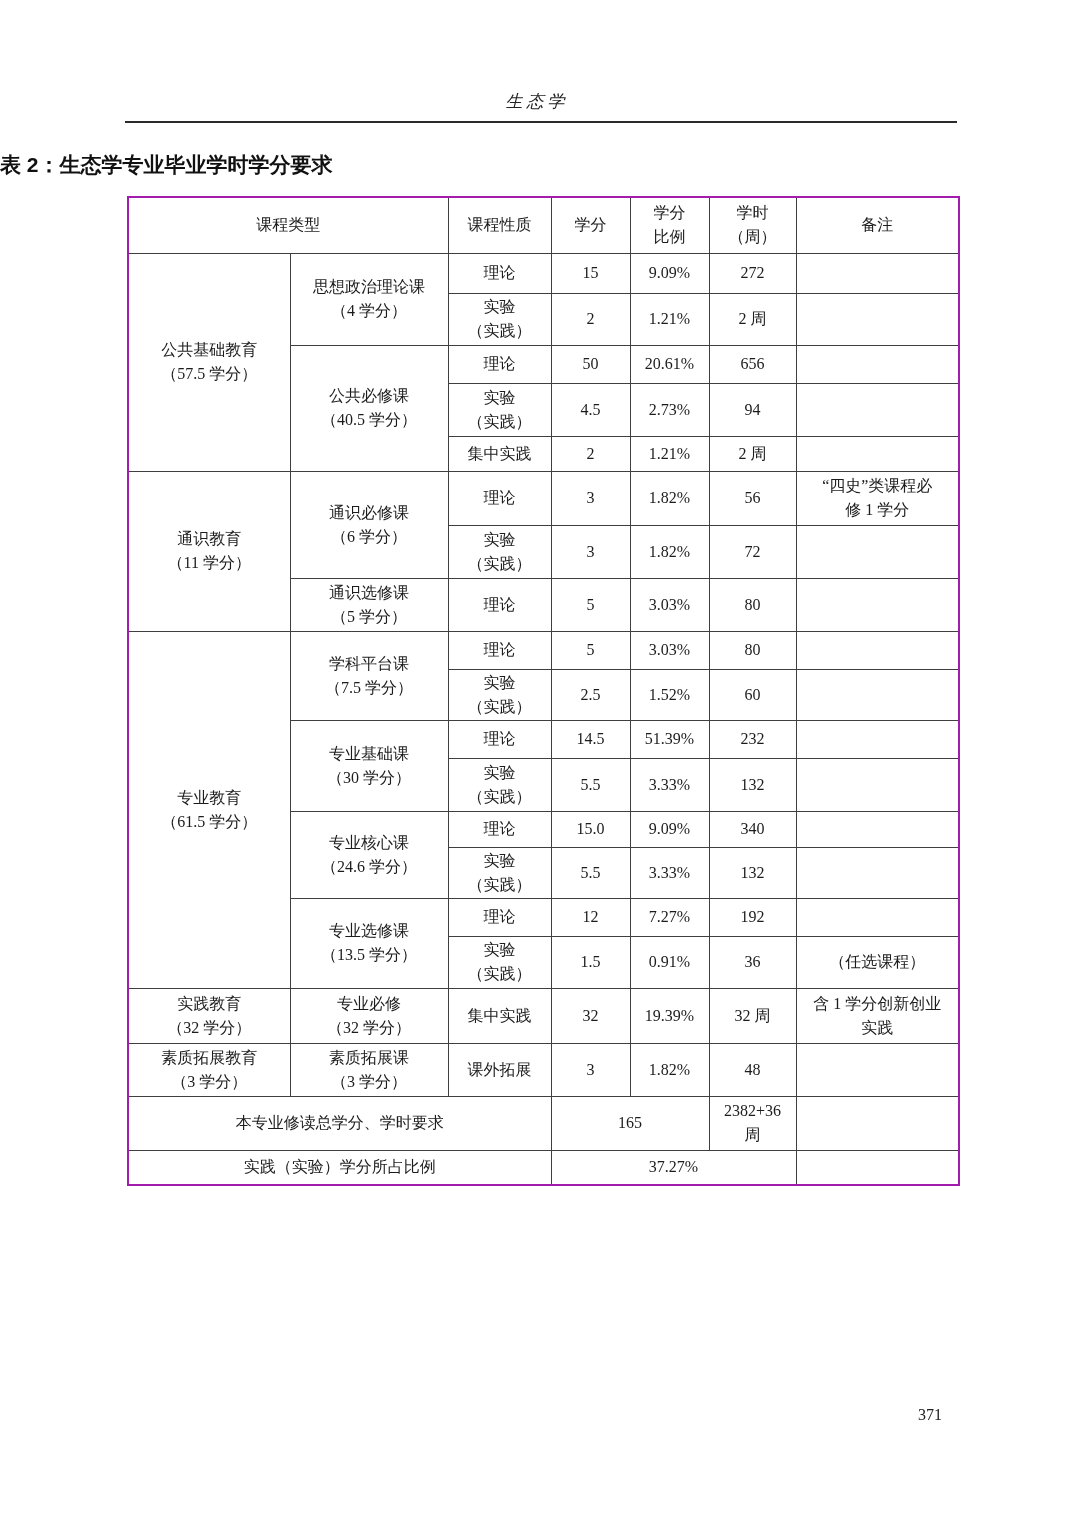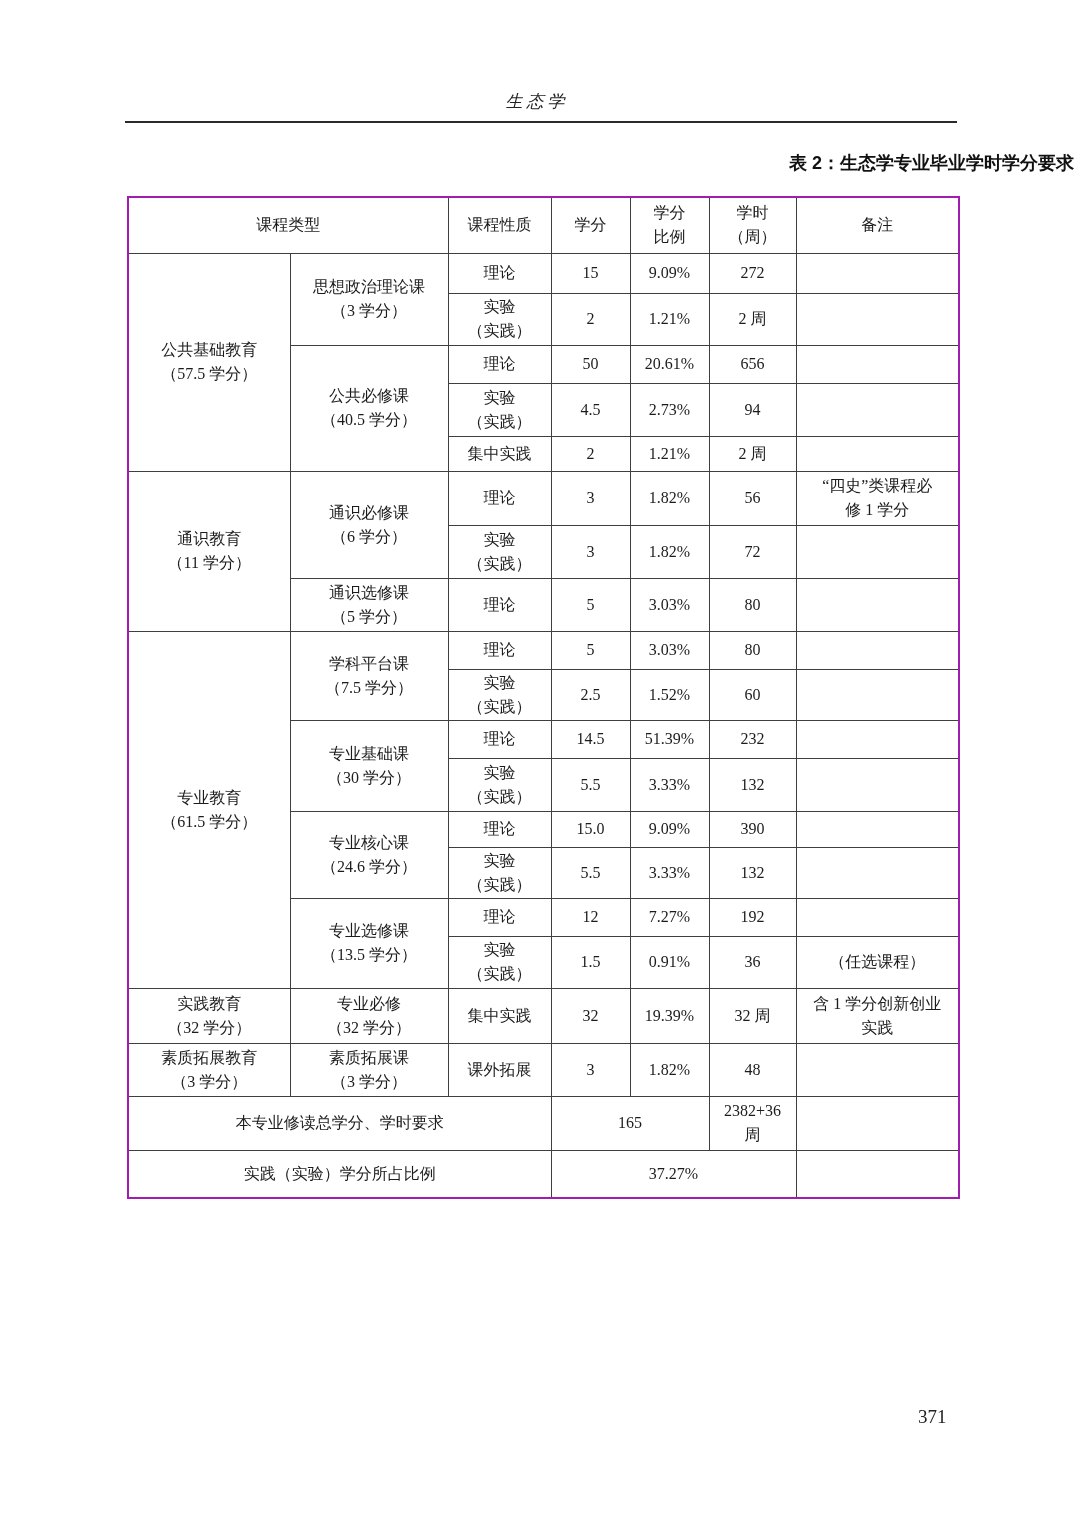--- a/index.html
+++ b/index.html
@@ -18,23 +18,23 @@
     letter-spacing: 4px;
     color: #222;
   }
   .header-rule {
     position: absolute; top: 121px; left: 125px;
     width: 832px; height: 2px;
     background: #2a2a2a;
   }
   .page-title {
     position: absolute; top: 151px; left: 0; width: 1074px;
-    text-align: right;
+    text-align: left;
     font-family: "Liberation Sans", "DejaVu Sans", sans-serif;
-    font-weight: 700; font-size: 18px;
+    font-weight: 700; font-size: 21px;
     color: #111;
   }
   table.credit-table {
     position: absolute; top: 196px; left: 127px;
     width: 831px;
     border-collapse: collapse;
     table-layout: fixed;
     border: 2px solid #a21caf;
   }
   table.credit-table th, table.credit-table td {
@@ -43,21 +43,21 @@
     vertical-align: middle;
     font-size: 16px;
     font-weight: 400;
     line-height: 1.5;
     white-space: pre-line;
     padding: 1px 3px;
     color: #1c1c1c;
   }
   .page-number {
     position: absolute; top: 1406px; left: 918px;
-    font-size: 19px; color: #222;
+    font-size: 16px; color: #222;
   }
 </style>
 </head>
 <body>
 
 <div class="running-header">生态学</div>
 <div class="header-rule"></div>
 <div class="page-title">表 2：生态学专业毕业学时学分要求</div>
 
 <table class="credit-table">
@@ -79,21 +79,21 @@
 比例</th>
       <th>学时
 （周）</th>
       <th>备注</th>
     </tr>
 
     <tr style="height:40px">
       <td rowspan="5">公共基础教育
 （57.5 学分）</td>
       <td rowspan="2">思想政治理论课
-（3 学分）</td>
+（4 学分）</td>
       <td>理论</td>
       <td>15</td>
       <td>9.09%</td>
       <td>272</td>
       <td></td>
     </tr>
     <tr style="height:52px">
       <td>实验
 （实践）</td>
       <td>2</td>
@@ -191,21 +191,21 @@
       <td>3.33%</td>
       <td>132</td>
       <td></td>
     </tr>
     <tr style="height:36px">
       <td rowspan="2">专业核心课
 （24.6 学分）</td>
       <td>理论</td>
       <td>15.0</td>
       <td>9.09%</td>
-      <td>390</td>
+      <td>340</td>
       <td></td>
     </tr>
     <tr style="height:51px">
       <td>实验
 （实践）</td>
       <td>5.5</td>
       <td>3.33%</td>
       <td>132</td>
       <td></td>
     </tr>
@@ -252,21 +252,21 @@
       <td></td>
     </tr>
 
     <tr style="height:54px">
       <td colspan="3">本专业修读总学分、学时要求</td>
       <td colspan="2">165</td>
       <td>2382+36
 周</td>
       <td></td>
     </tr>
-    <tr style="height:48px">
+    <tr style="height:35px">
       <td colspan="3">实践（实验）学分所占比例</td>
       <td colspan="3">37.27%</td>
       <td></td>
     </tr>
   </tbody>
 </table>
 
 <div class="page-number">371</div>
 
 </body></html>

